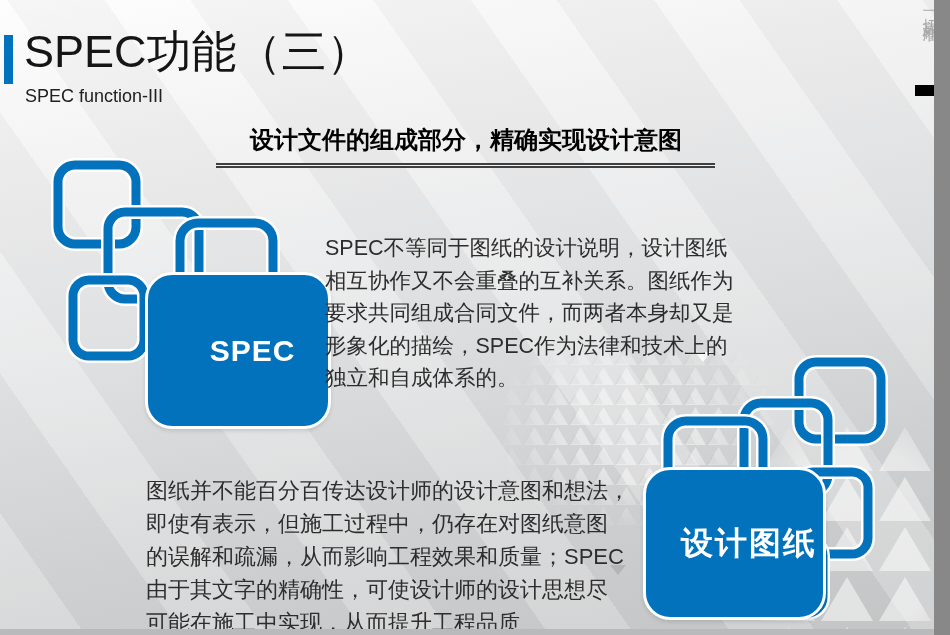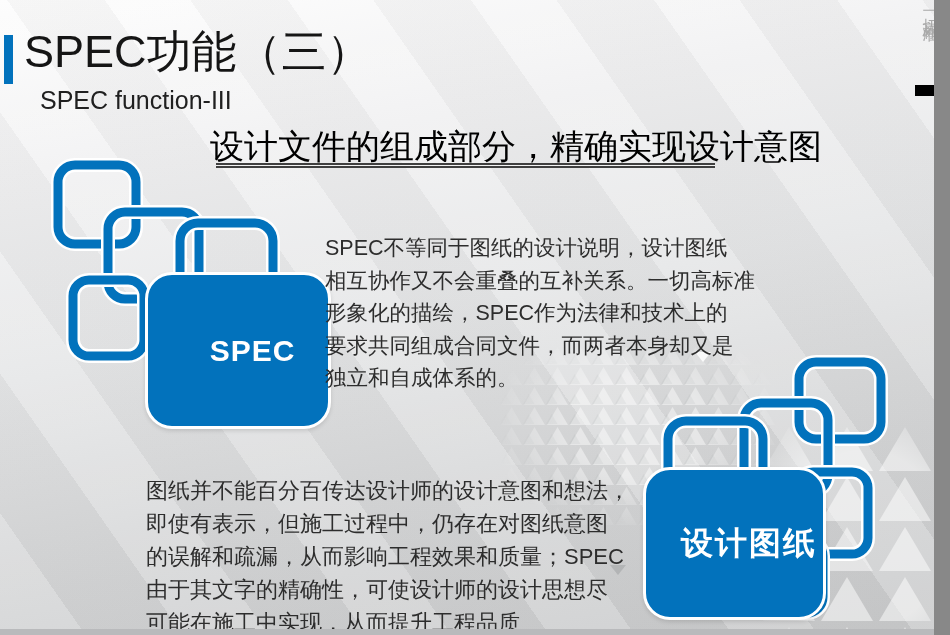--- a/index.html
+++ b/index.html
@@ -9,29 +9,29 @@
     background:linear-gradient(170deg,#fdfdfd 0%,#f1f1f2 22%,#e4e5e6 48%,#d3d4d5 75%,#c7c8c9 100%);
   }
   .streaks{
     position:absolute;inset:0;pointer-events:none;
     background:repeating-linear-gradient(55deg,rgba(255,255,255,.16) 0 70px,rgba(120,120,120,.05) 70px 150px);
     mix-blend-mode:normal;
   }
   
   .accent-bar{position:absolute;left:4px;top:35px;width:9px;height:49px;background:#0272BC;}
   .page-title{position:absolute;left:24px;top:26px;font-size:45px;line-height:52px;color:#151515;letter-spacing:0;white-space:nowrap;}
-  .page-subtitle{position:absolute;left:40px;top:86px;font-size:25px;color:#202020;white-space:nowrap;}
+  .page-subtitle{position:absolute;left:25px;top:86px;font-size:18px;color:#202020;white-space:nowrap;}
   
   .side-note{position:absolute;left:920px;top:3px;height:80px;writing-mode:vertical-rl;
     font-size:15px;letter-spacing:3px;color:#a9a9a9;white-space:nowrap;}
   .side-marker{position:absolute;left:915px;top:85px;width:23px;height:11px;background:#000;}
   .side-line{position:absolute;left:937px;top:89px;width:13px;height:2px;background:#9a9a9a;}
   
   .section-heading{position:absolute;left:210px;top:124px;width:512px;text-align:center;
-    font-size:34px;font-weight:400;color:#000;white-space:nowrap;}
+    font-size:24px;font-weight:700;color:#000;white-space:nowrap;}
   .heading-underline{position:absolute;left:216px;top:163px;width:499px;height:1px;
     background:#f2f2f2;border-top:2px solid #3f3f3f;border-bottom:2px solid #3f3f3f;}
   
   .para{position:absolute;color:#2d2d2d;font-size:21.5px;line-height:32.5px;}
   .para div{white-space:nowrap;}
   .para-right{left:325px;top:232px;}
   .para-left{left:146px;top:474px;font-size:22px;line-height:33px;}
   
   .cluster{position:absolute;}
   .cluster-left{left:40px;top:150px;}
@@ -133,23 +133,23 @@
       <rect x="125" y="195" width="78" height="73" rx="16" stroke="#ffffff" stroke-width="14"></rect>
       <rect x="125" y="195" width="78" height="73" rx="16" stroke="#0272BC" stroke-width="9"></rect>
     </g>
   </svg>
   <div class="badge badge-drawing">
     <span>设计图纸</span>
   </div>
 
   <div class="para para-right">
     <div>SPEC不等同于图纸的设计说明，设计图纸</div>
-    <div>相互协作又不会重叠的互补关系。一切高标准</div>
+    <div>相互协作又不会重叠的互补关系。图纸作为</div>
+    <div>要求共同组成合同文件，而两者本身却又是</div>
     <div>形象化的描绘，SPEC作为法律和技术上的</div>
-    <div>要求共同组成合同文件，而两者本身却又是</div>
     <div>独立和自成体系的。</div>
   </div>
 
   <div class="para para-left">
     <div>图纸并不能百分百传达设计师的设计意图和想法，</div>
     <div>即使有表示，但施工过程中，仍存在对图纸意图</div>
     <div>的误解和疏漏，从而影响工程效果和质量；SPEC</div>
     <div>由于其文字的精确性，可使设计师的设计思想尽</div>
     <div>可能在施工中实现，从而提升工程品质</div>
   </div>

